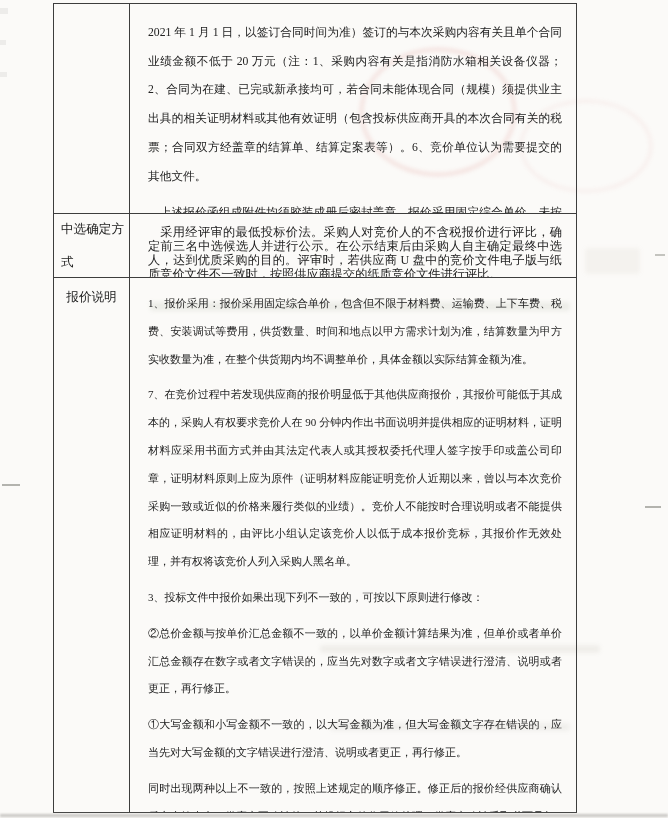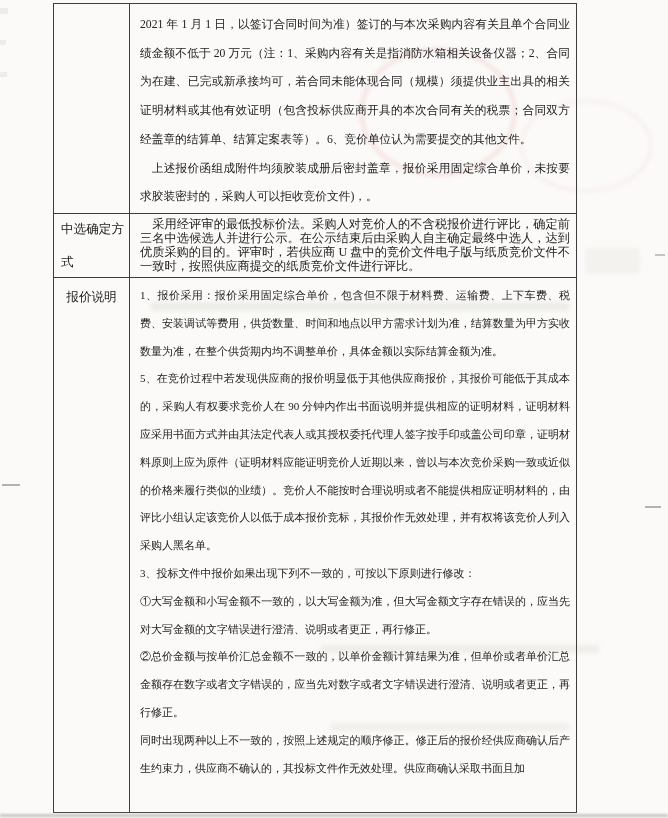--- a/index.html
+++ b/index.html
@@ -30,21 +30,21 @@
   .row-method .cell-label{display:flex;align-items:center;padding:0 2px 0 7px;}
   .row-pricing .cell-label{padding:11px 0 3px 0;text-align:center;line-height:16px;}
   .cell-content{
     flex:1;box-sizing:border-box;overflow:hidden;
     padding:7px 6px 0 10px;
     text-align:justify;
   }
   .row-continuation .cell-content{font-size:11.7px;line-height:28.7px;}
   .row-method .cell-content{font-size:12.2px;line-height:14px;padding-top:3px;}
   .row-pricing .cell-content{font-size:11px;line-height:27.8px;padding-top:4px;}
-  .para{margin:0;text-align:justify;}
+  .para{margin:8px;text-align:justify;}
   .para.indent{text-indent:1em;}
   
   .stamp{
     position:absolute;border-radius:50%;pointer-events:none;
     filter:blur(2px);
   }
   .stamp-main{left:360px;top:48px;width:150px;height:122px;border:3px solid rgba(196,60,58,0.16);}
   .stamp-side{left:520px;top:100px;width:128px;height:88px;border:2px solid rgba(200,70,68,0.10);}
   .ghost{position:absolute;pointer-events:none;filter:blur(2px);border-radius:3px;}
   .ghost1{left:150px;top:302px;width:420px;height:9px;background:rgba(118,128,98,0.10);}
@@ -98,23 +98,23 @@
         <p class="para indent">采用经评审的最低投标价法。采购人对竞价人的不含税报价进行评比，确定前三名中选候选人并进行公示。在公示结束后由采购人自主确定最终中选人，达到优质采购的目的。评审时，若供应商 U 盘中的竞价文件电子版与纸质竞价文件不一致时，按照供应商提交的纸质竞价文件进行评比。</p>
       </div>
   </div>
 
   <div class="t-row row-pricing">
     <div class="cell-label">
       <span>报价说明</span>
     </div>
     <div class="cell-content">
         <p class="para">1、报价采用：报价采用固定综合单价，包含但不限于材料费、运输费、上下车费、税费、安装调试等费用，供货数量、时间和地点以甲方需求计划为准，结算数量为甲方实收数量为准，在整个供货期内均不调整单价，具体金额以实际结算金额为准。</p>
-        <p class="para">5、在竞价过程中若发现供应商的报价明显低于其他供应商报价，其报价可能低于其成本的，采购人有权要求竞价人在 90 分钟内作出书面说明并提供相应的证明材料，证明材料应采用书面方式并由其法定代表人或其授权委托代理人签字按手印或盖公司印章，证明材料原则上应为原件（证明材料应能证明竞价人近期以来，曾以与本次竞价采购一致或近似的价格来履行类似的业绩）。竞价人不能按时合理说明或者不能提供相应证明材料的，由评比小组认定该竞价人以低于成本报价竞标，其报价作无效处理，并有权将该竞价人列入采购人黑名单。</p>
+        <p class="para">7、在竞价过程中若发现供应商的报价明显低于其他供应商报价，其报价可能低于其成本的，采购人有权要求竞价人在 90 分钟内作出书面说明并提供相应的证明材料，证明材料应采用书面方式并由其法定代表人或其授权委托代理人签字按手印或盖公司印章，证明材料原则上应为原件（证明材料应能证明竞价人近期以来，曾以与本次竞价采购一致或近似的价格来履行类似的业绩）。竞价人不能按时合理说明或者不能提供相应证明材料的，由评比小组认定该竞价人以低于成本报价竞标，其报价作无效处理，并有权将该竞价人列入采购人黑名单。</p>
         <p class="para">3、投标文件中报价如果出现下列不一致的，可按以下原则进行修改：</p>
+        <p class="para">②总价金额与按单价汇总金额不一致的，以单价金额计算结果为准，但单价或者单价汇总金额存在数字或者文字错误的，应当先对数字或者文字错误进行澄清、说明或者更正，再行修正。</p>
         <p class="para">①大写金额和小写金额不一致的，以大写金额为准，但大写金额文字存在错误的，应当先对大写金额的文字错误进行澄清、说明或者更正，再行修正。</p>
-        <p class="para">②总价金额与按单价汇总金额不一致的，以单价金额计算结果为准，但单价或者单价汇总金额存在数字或者文字错误的，应当先对数字或者文字错误进行澄清、说明或者更正，再行修正。</p>
         <p class="para">同时出现两种以上不一致的，按照上述规定的顺序修正。修正后的报价经供应商确认后产生约束力，供应商不确认的，其投标文件作无效处理。供应商确认采取书面且加</p>
       </div>
   </div>
 
 </div>
 
 <div class="page-bottom-edge"></div>
 
 </body></html>

